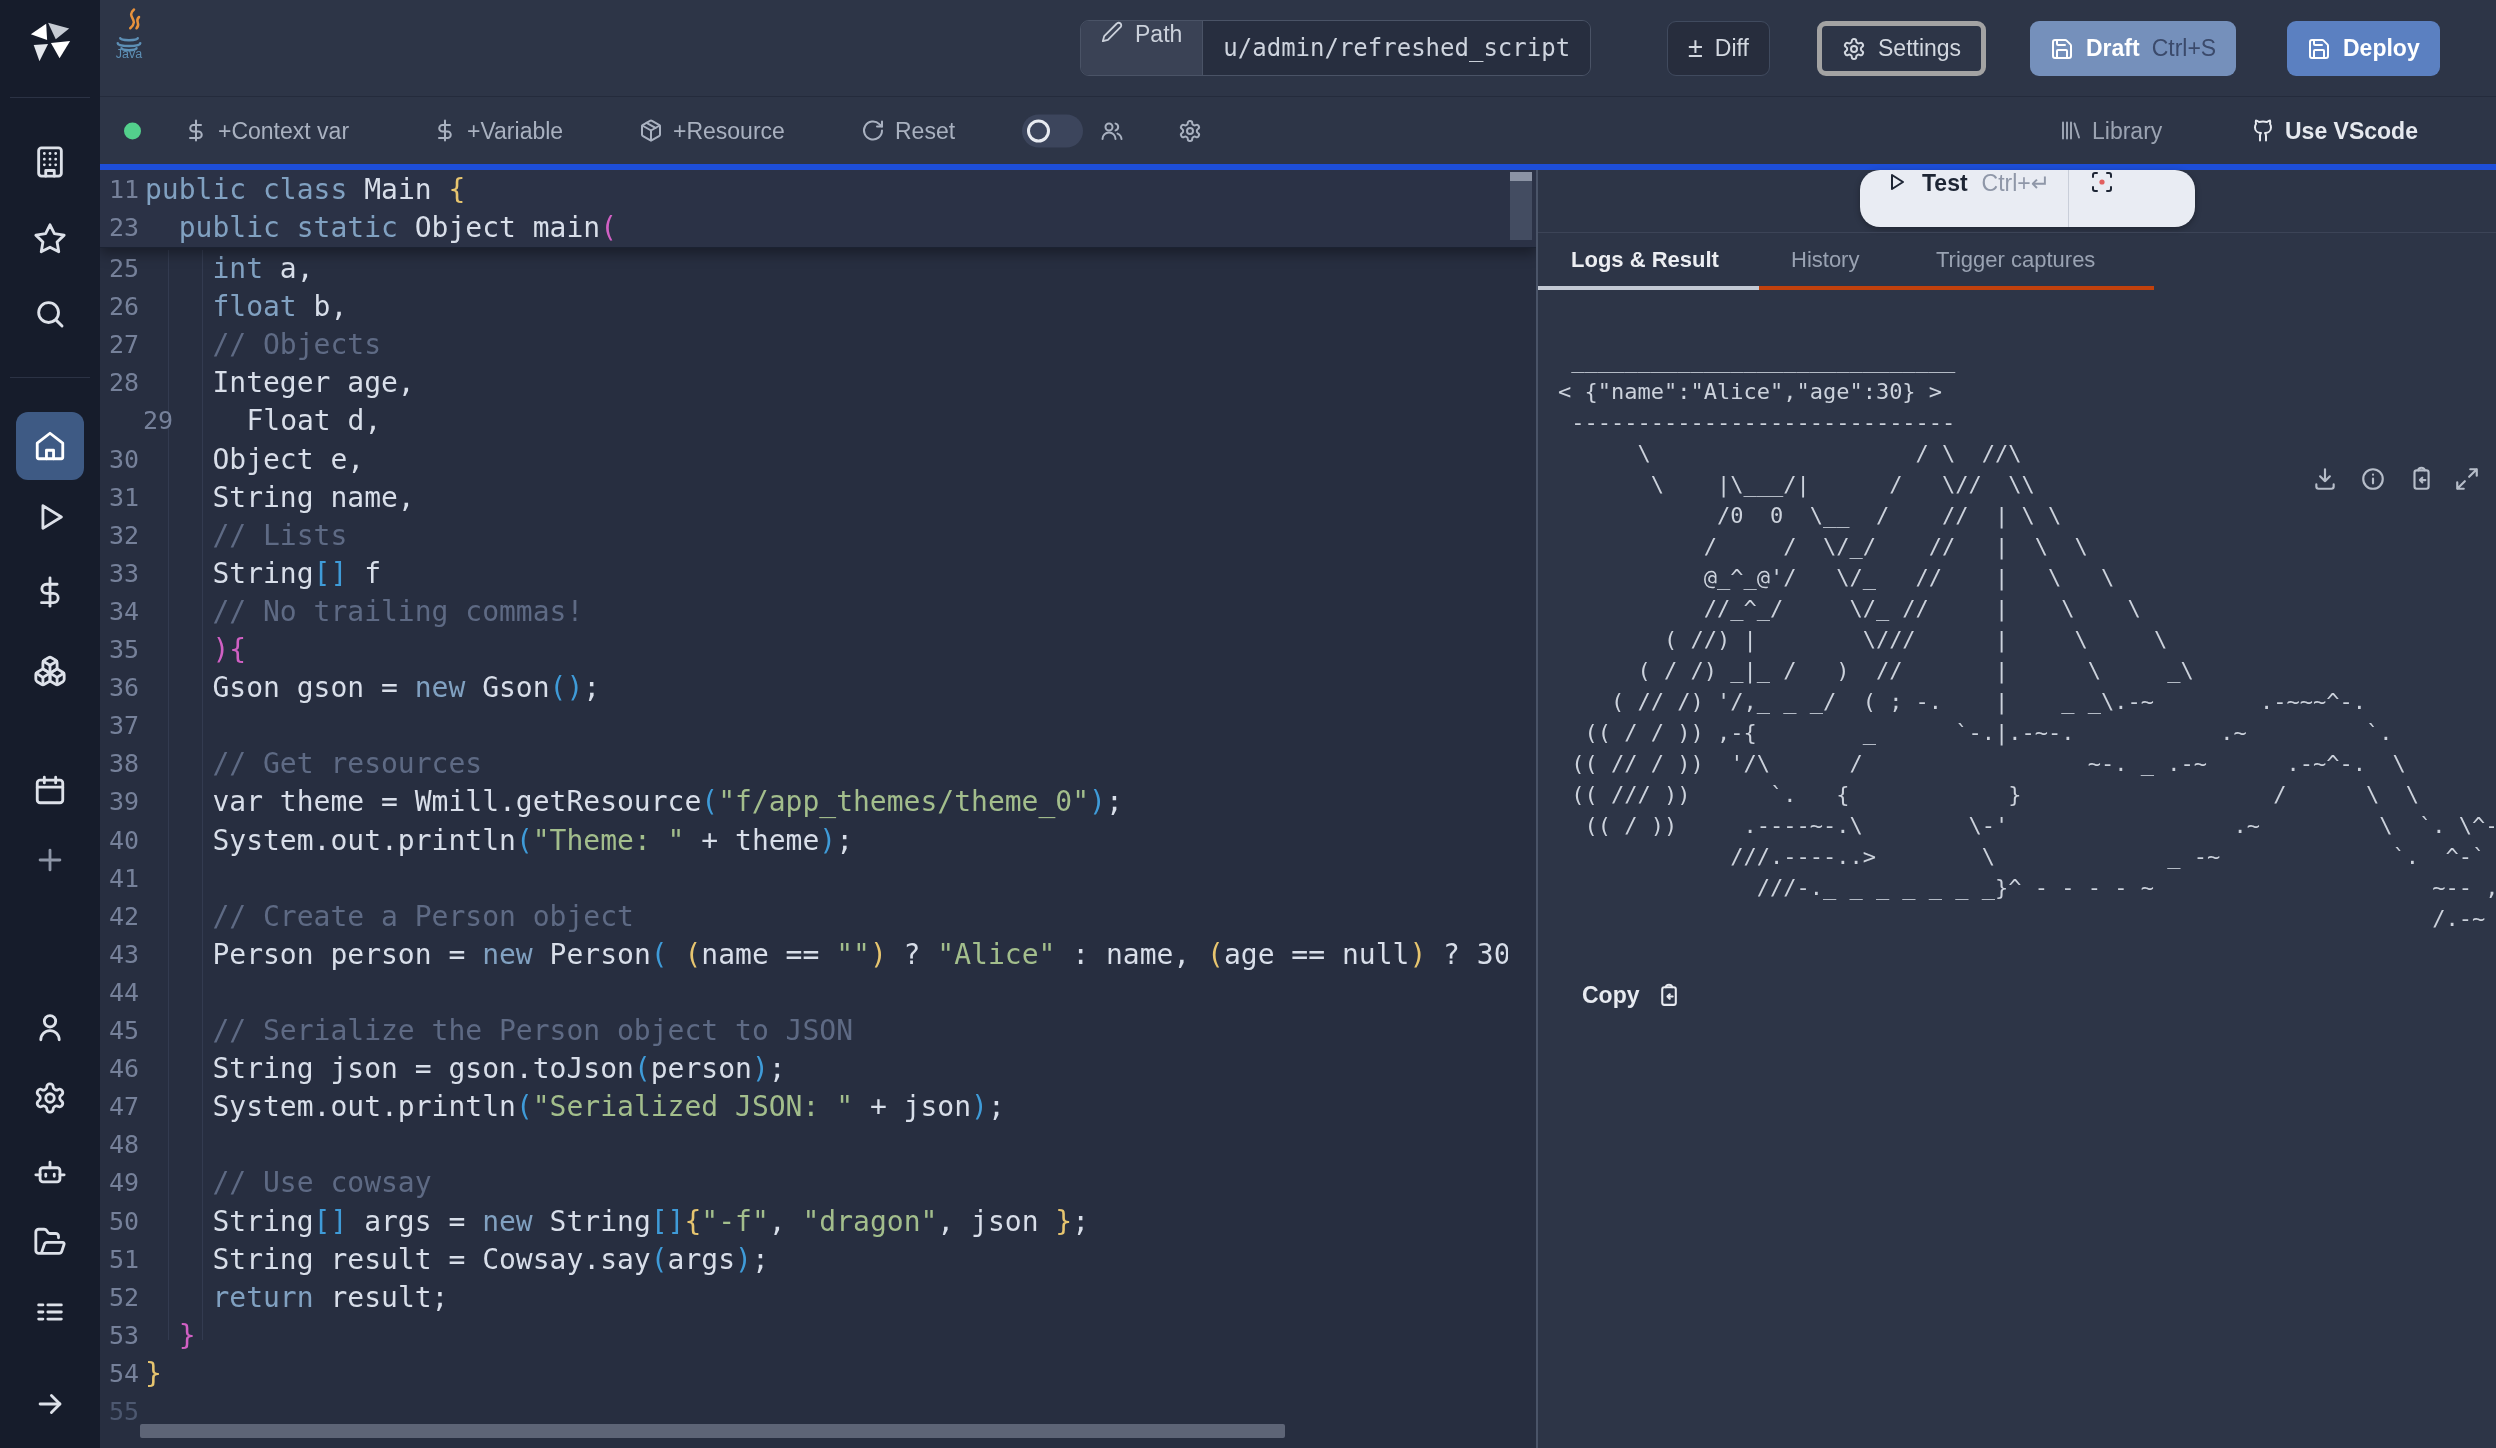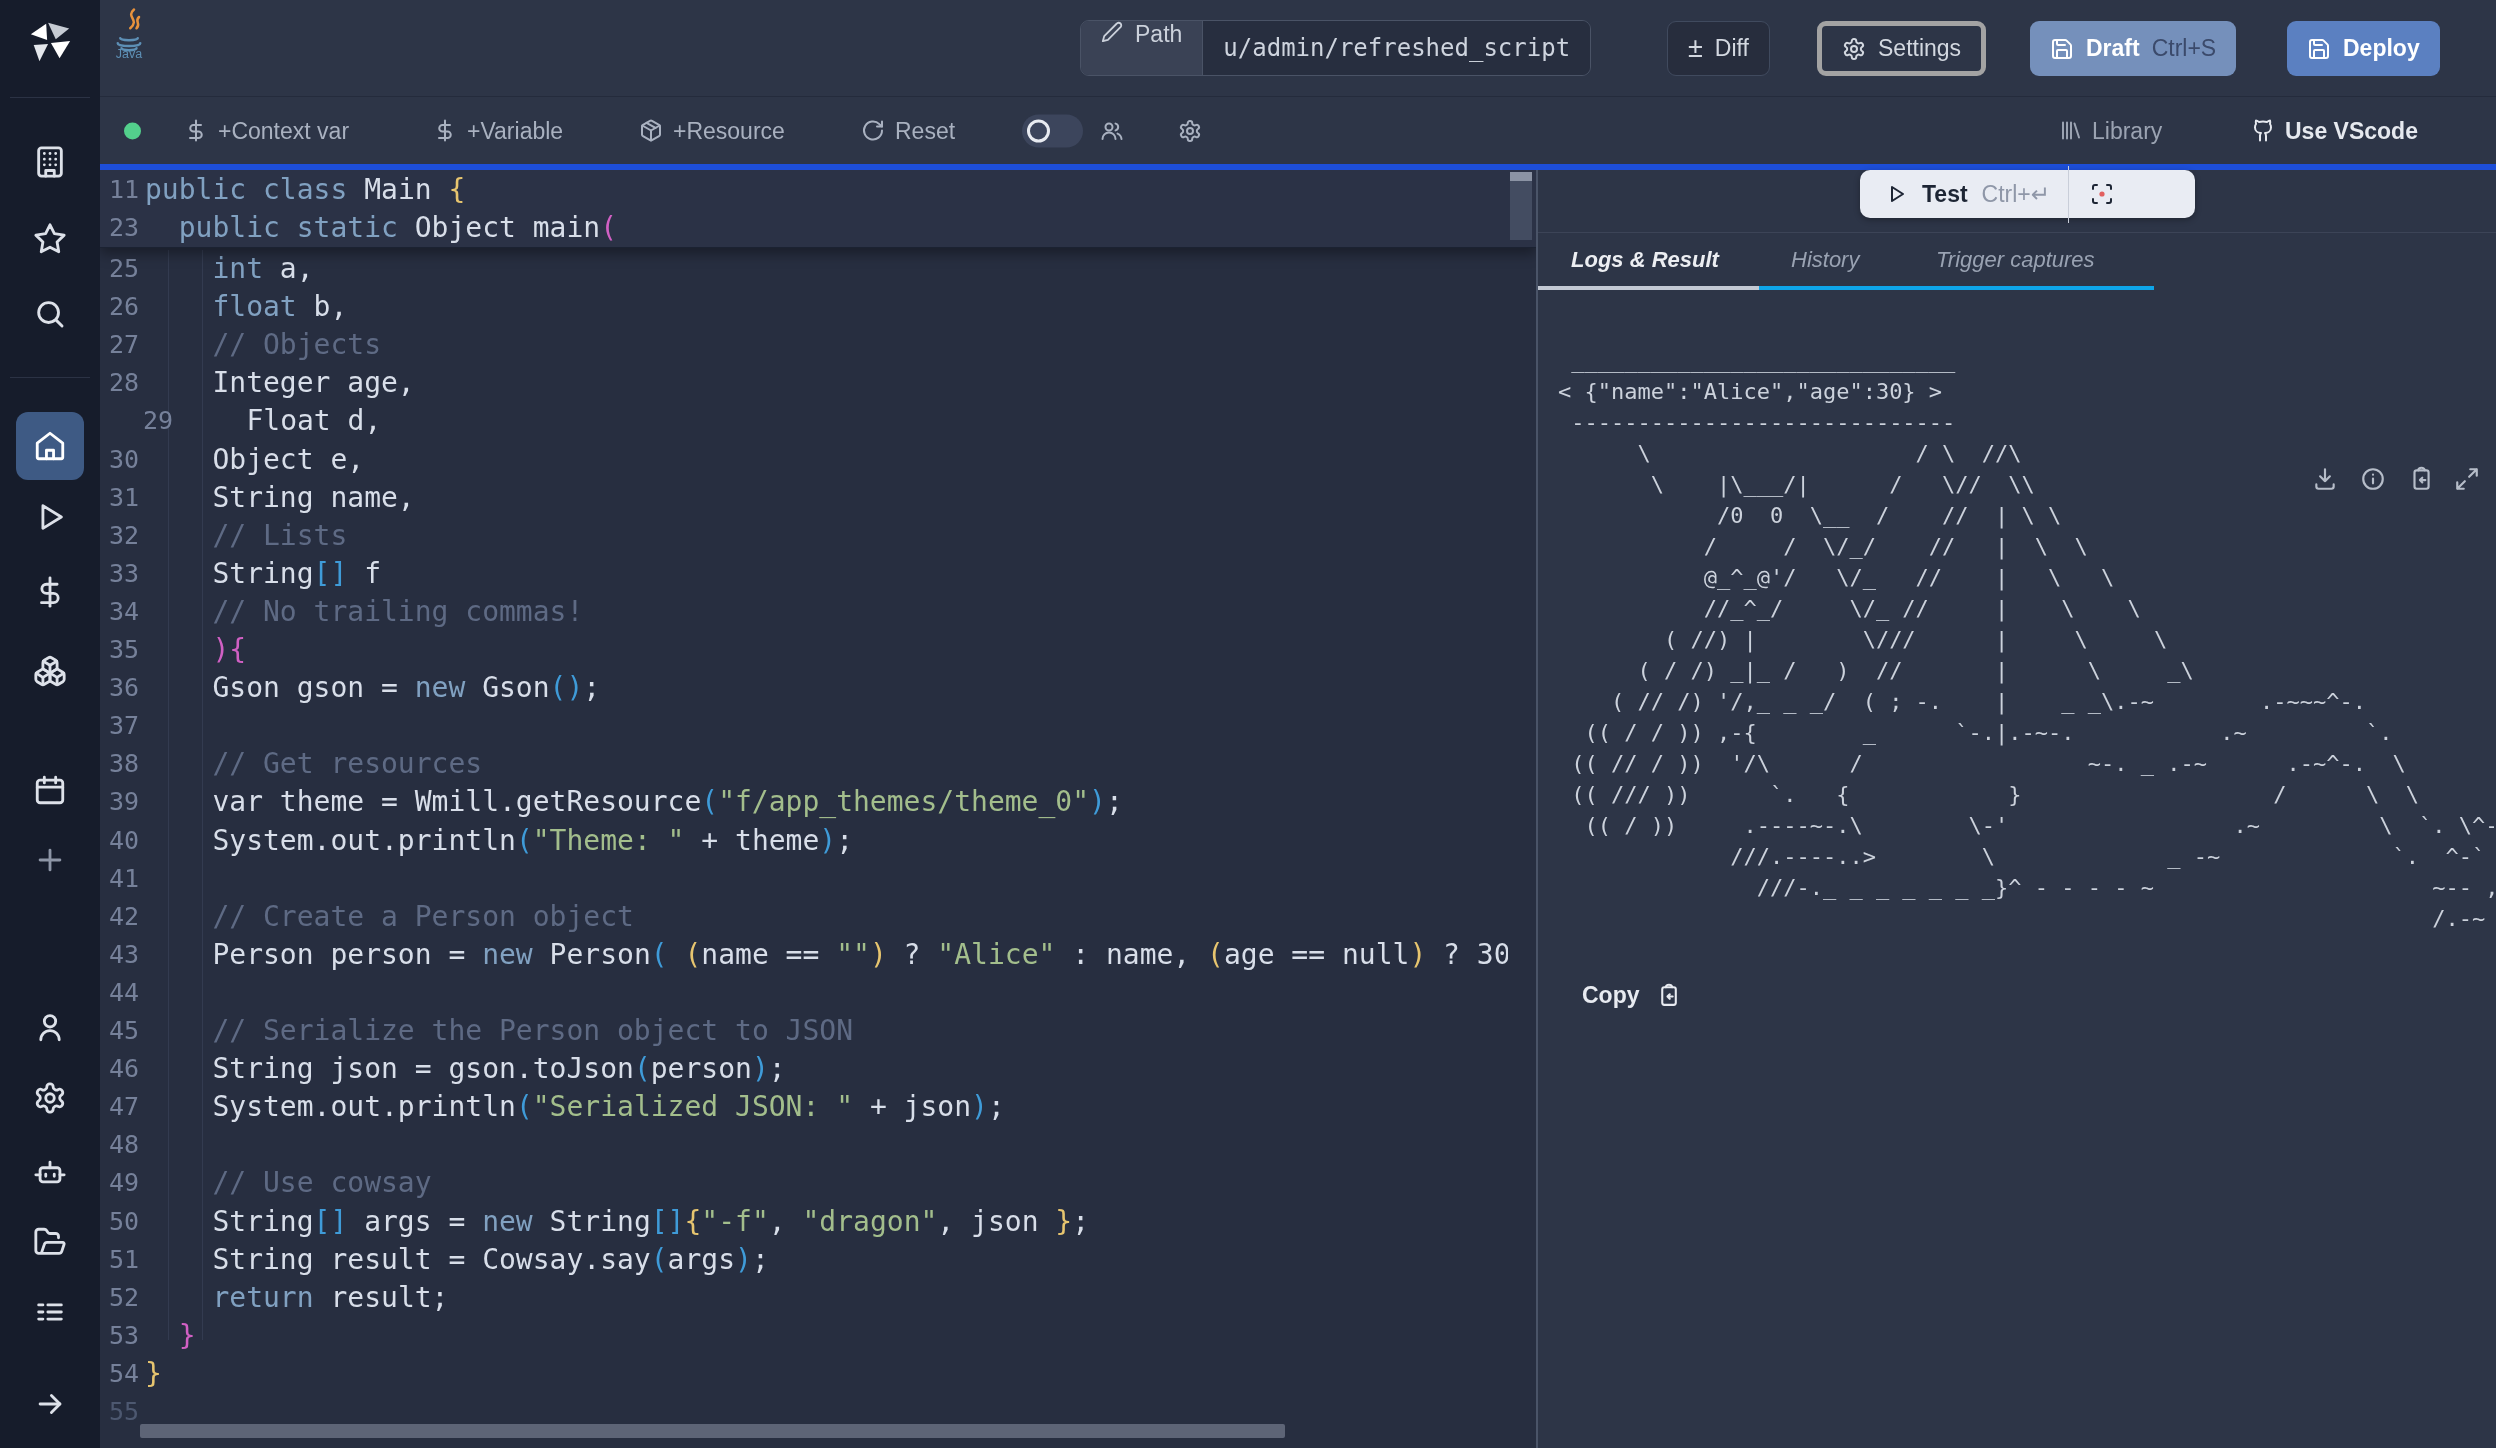--- a/index.html
+++ b/index.html
@@ -55,30 +55,30 @@
   #sticky { position:absolute; left:0; top:0; width:100%; height:78px; background:#2b3246;
     border-bottom:1px solid #1b2232; box-shadow:0 6px 12px rgba(0,0,0,.35); z-index:3; }
   .c-w { color:#d8dee9; } .c-k { color:#81a1c1; } .c-c { color:#5e6a84; }
   .c-s { color:#a3be8c; } .c-y { color:#e7c56f; } .c-p { color:#d160c4; } .c-b { color:#3f9bd8; }
   #hscroll { position:absolute; left:40px; top:1254px; width:1145px; height:14px; background:#5d6476; border-radius:2px; z-index:4; }
   #vscroll { position:absolute; left:1410px; top:2px; width:22px; height:68px; background:#434c61; z-index:4; }
   #vscroll .cap { position:absolute; left:0; top:0; width:22px; height:9px; background:#8b93a4; }
 
   
   #panel { left:1536px; top:170px; width:960px; height:1278px; background:#2d3547; border-left:2px solid #4a5468; }
-  #test-btn { position:absolute; left:322px; top:0; width:335px; height:48px; background:#e9ecf3; border-radius:10px;
-    display:flex; align-items:center; color:#1d2534; box-shadow:0 2px 6px rgba(0,0,0,.3); }
+  #test-btn { position:absolute; left:322px; top:0; width:335px; height:57px; background:#e9ecf3; border-radius:20px;
+    display:flex; color:#1d2534; box-shadow:0 2px 6px rgba(0,0,0,.3); }
   #test-btn .play { margin-left:24px; }
   #test-btn .lbl { font-size:23px; font-weight:bold; margin-left:14px; }
   #test-btn .kbd { font-size:23px; color:#8f97a8; margin-left:14px; }
   #test-btn .vdiv { width:1px; height:57px; background:#c9ced9; margin-left:18px; }
   #test-btn .scan { position:relative; width:66px; display:flex; justify-content:center; }
   #test-btn svg { width:24px; height:24px; }
   #test-row-border { position:absolute; left:0; top:62px; width:960px; height:1px; background:#3c4457; }
-  #tabs { position:absolute; left:0; top:63px; width:616px; height:57px; border-bottom:4px solid #0ea5e9;font-style:italic; }
+  #tabs { position:absolute; left:0; top:63px; width:616px; height:57px; border-bottom:4px solid #c2410c; }
   .tab { position:absolute; top:14px; font-size:22px; color:#99a2b2; }
   .tab.active { color:#eceef2; font-weight:bold; }
   #tab-underline { position:absolute; left:0; bottom:-4px; width:221px; height:4px; background:#c3c9d4; }
   .picon { position:absolute; top:296px; color:#b6bdc9; }
   .picon svg { width:26px; height:26px; }
   #result-output { position:absolute; left:20px; top:175px; width:936px; height:600px; overflow:hidden;
     font-family:"DejaVu Sans Mono", monospace; font-size:22px; line-height:31px; color:#ccd2dc; white-space:pre; }
   #copy-row { position:absolute; left:44px; top:812px; display:flex; align-items:center; gap:16px; color:#e8ebf1; }
   #copy-row .lbl { font-size:23px; font-weight:bold; }
   #copy-row svg { width:25px; height:25px; }

